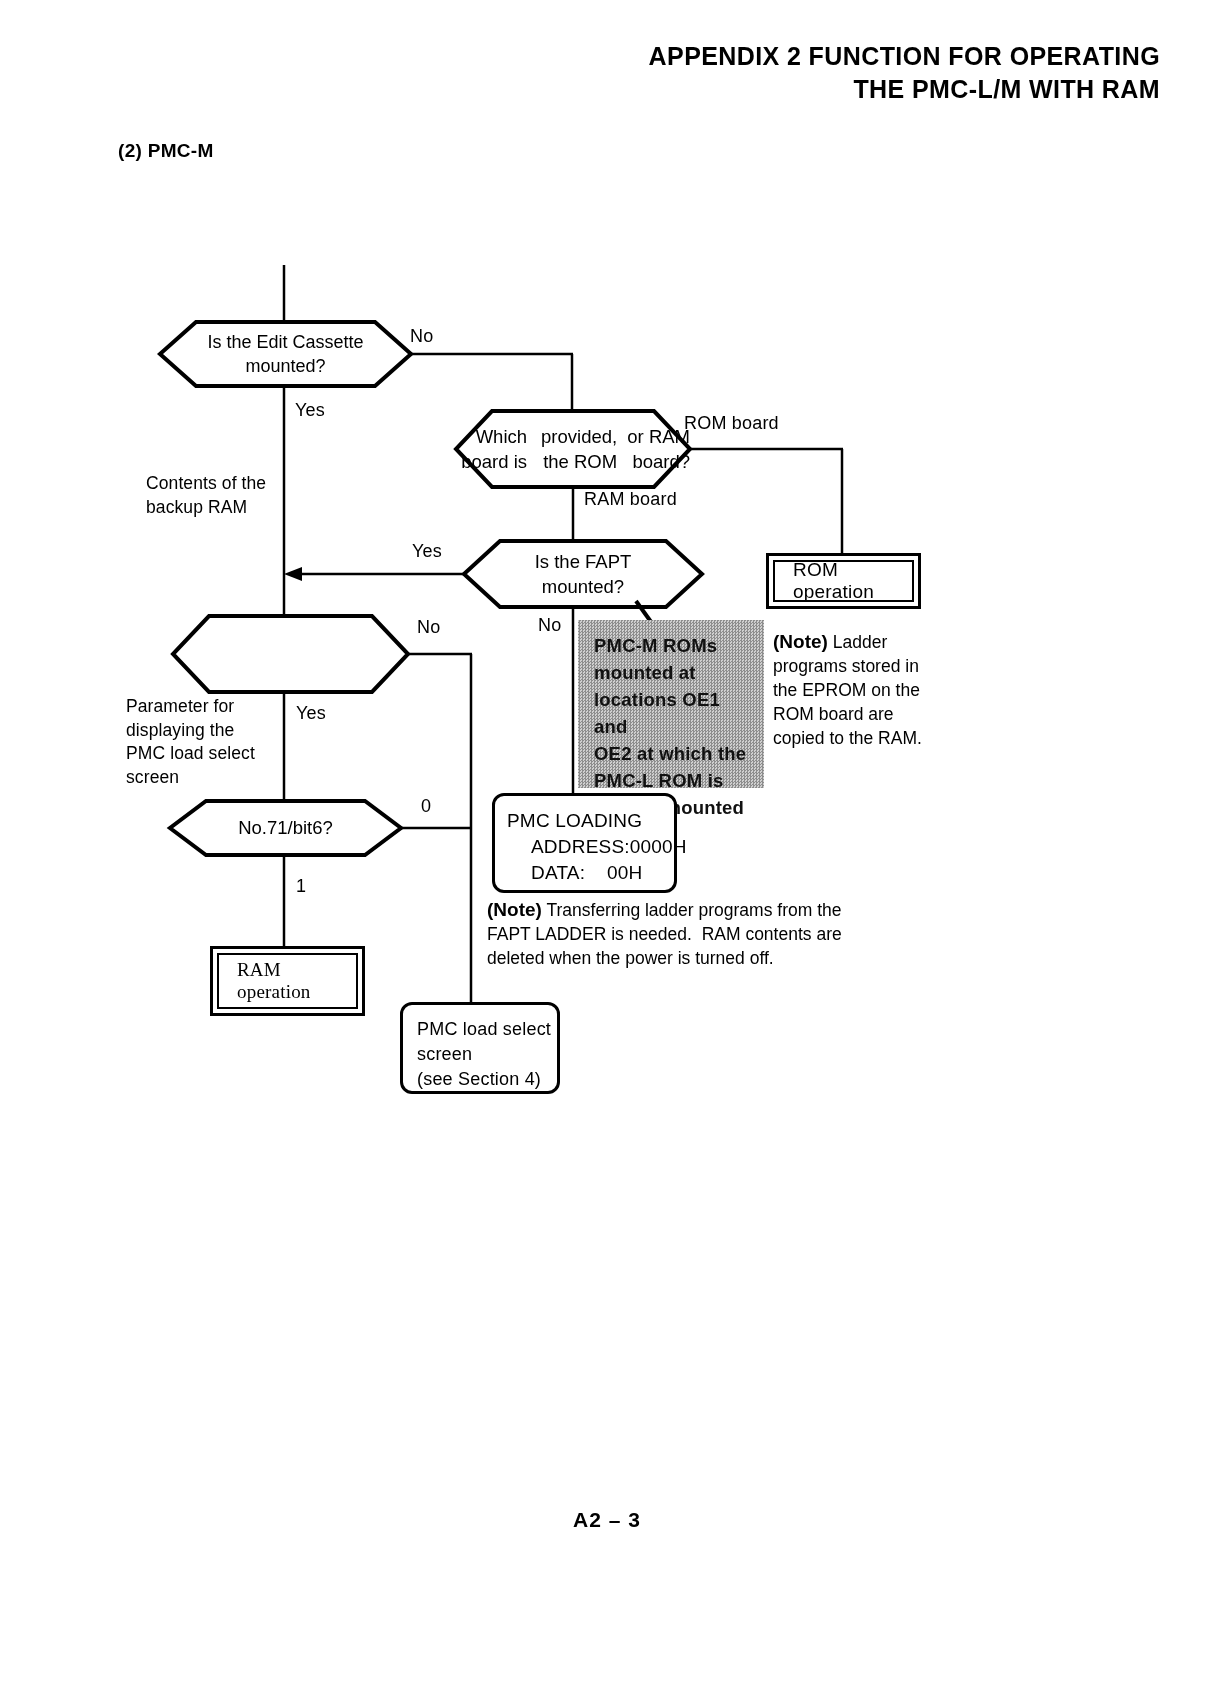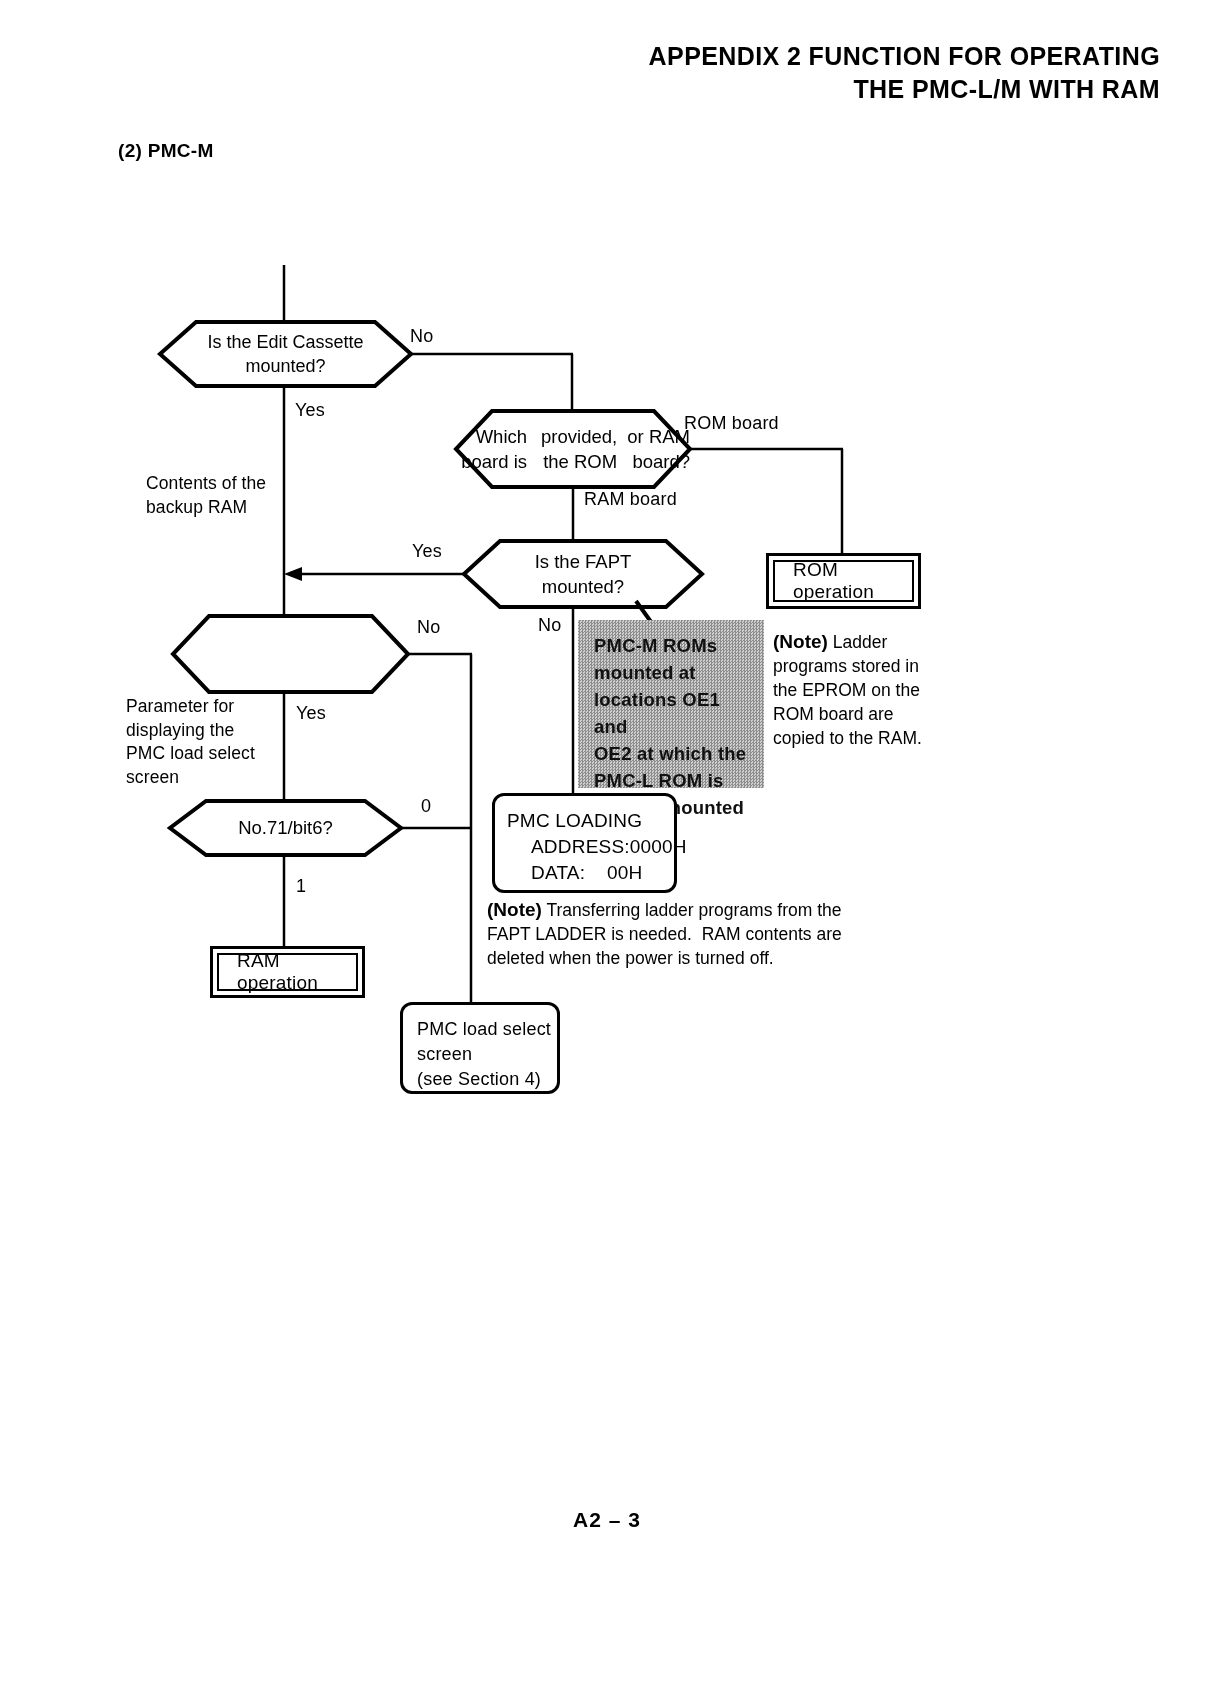--- a/index.html
+++ b/index.html
@@ -176,21 +176,21 @@
     <div>PMC load select</div>
     <div>screen</div>
   </div>
 
   <div class="abs dblbox" style="left:766px;top:553px;width:155px;height:56px;">
     <div class="inner">
       <span>ROM operation</span>
     </div>
   </div>
 
-  <div class="abs dblbox" style="left:210px;top:946px;width:155px;height:52px;">
+  <div class="abs dblbox" style="left:210px;top:946px;width:155px;height:70px;font-family:Liberation Serif, serif;">
     <div class="inner">
       <span>RAM operation</span>
     </div>
   </div>
 
   <div class="abs gray-note" style="left:578px;top:620px;width:186px;height:168px;">
     <div>PMC-M ROMs</div>
     <div>mounted at</div>
     <div>locations OE1 and</div>
     <div>OE2 at which the</div>

